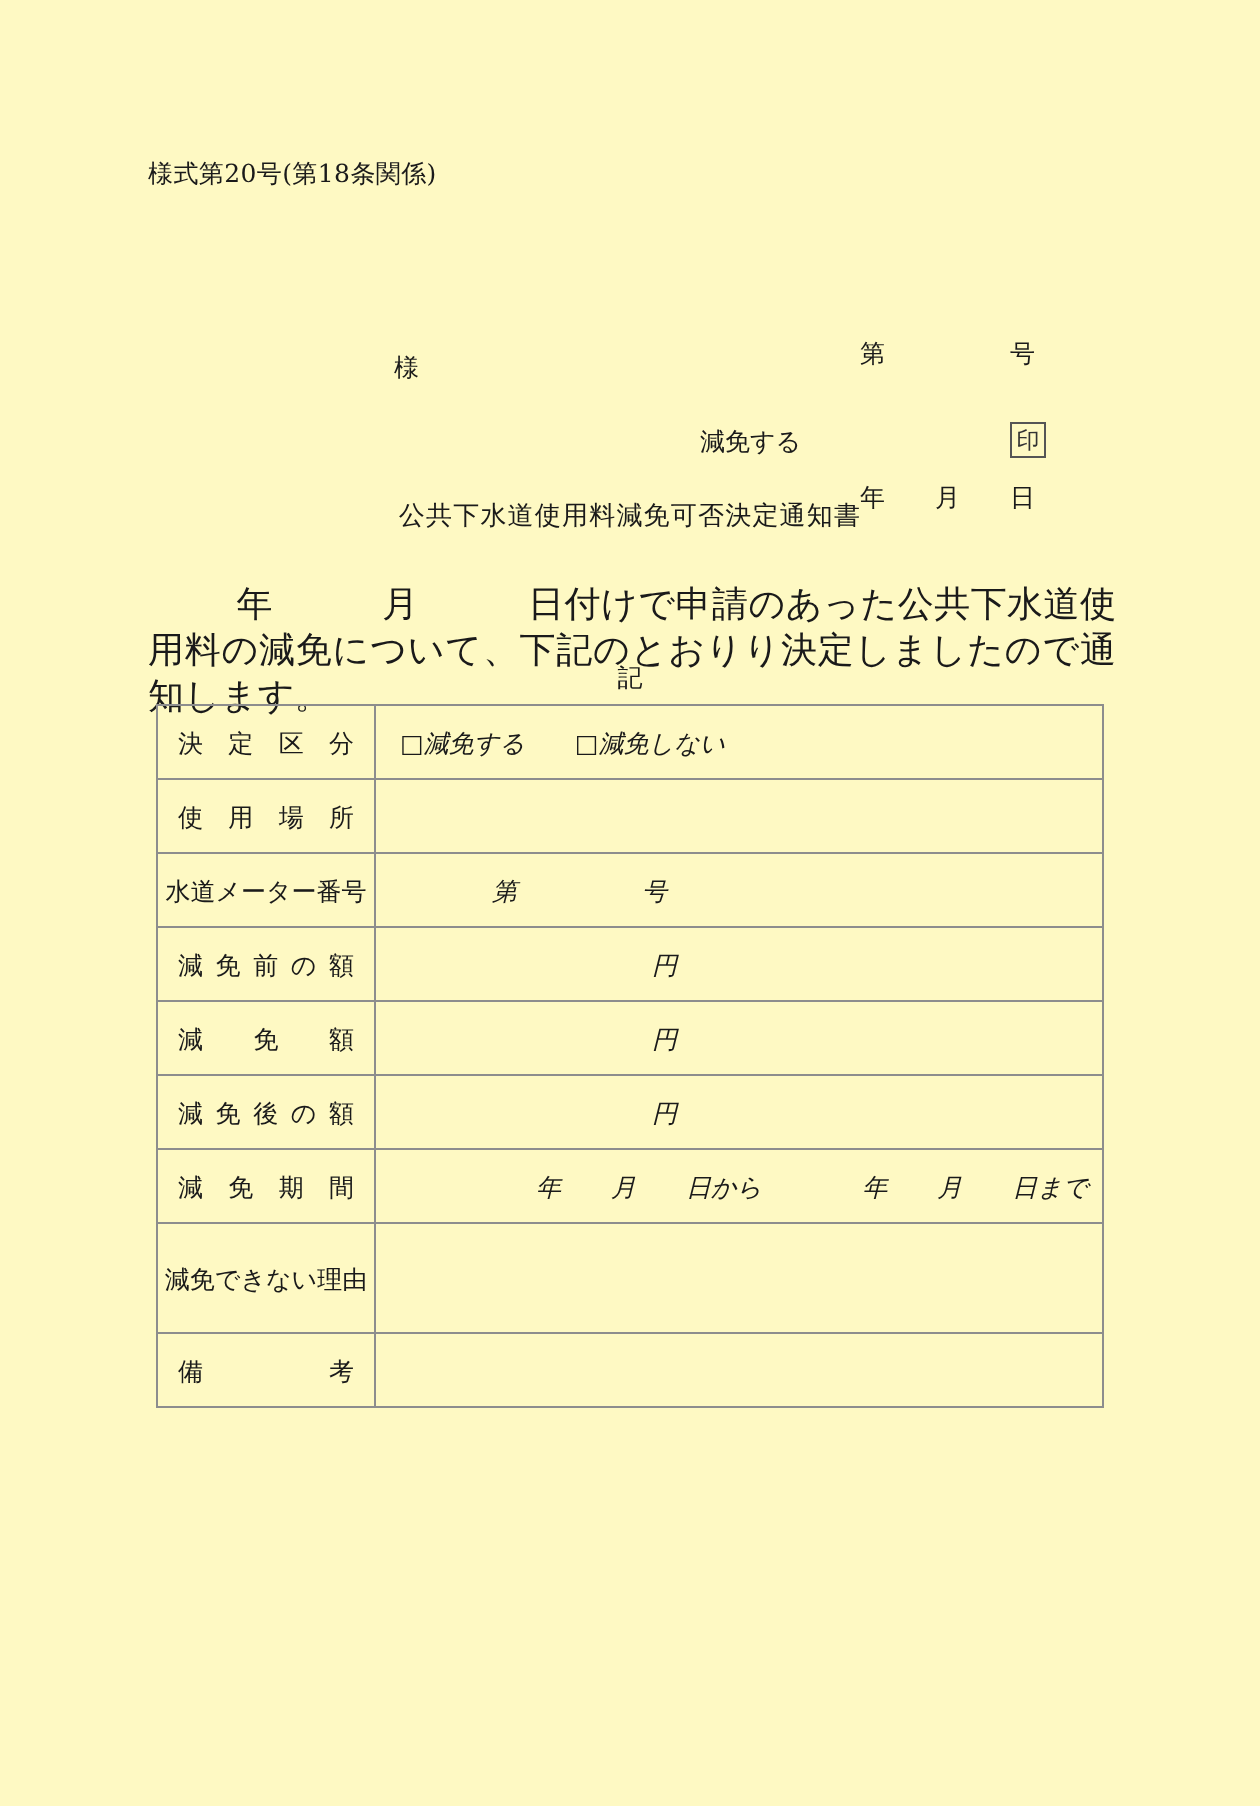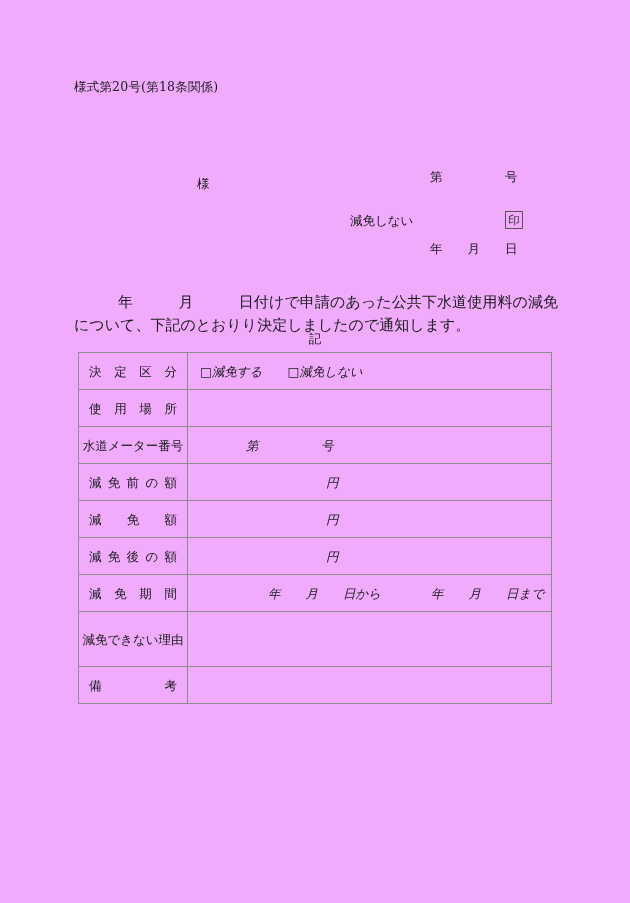--- a/index.html
+++ b/index.html
@@ -13,21 +13,21 @@
     height: 903px;
     position: relative;
     font-family: "DejaVu Serif", "Liberation Serif", serif;
     color: #1a1a1a;
     -webkit-font-smoothing: antialiased;
   }
 
   .page {
     position: absolute;
     inset: 0;
-    background: #f0abfc;
+    background: #fef9c3;
   }
 
   
   .form-no {
     position: absolute;
     left: 74px;
     top: 79px;
     font-size: 12.5px;
     letter-spacing: 0.2px;
     white-space: nowrap;
@@ -86,21 +86,21 @@
     letter-spacing: 0.6px;
     white-space: nowrap;
   }
 
   
   .body-text {
     position: absolute;
     left: 74px;
     top: 291px;
     width: 484px;
-    font-size: 15px;
+    font-size: 18px;
     line-height: 23px;
     text-align: justify;
     text-justify: inter-character;
   }
   .body-text .indent { display: inline-block; width: 44px; }
 
   
   .ki-mark {
     position: absolute;
     left: 0;
@@ -164,24 +164,25 @@
 
   <div class="form-no">様式第20号(第18条関係)</div>
 
   <div class="docmeta">
     <div>第　　　　　号</div>
     <div>年　　月　　日</div>
   </div>
 
   <div class="addressee">様</div>
 
-  <div class="issuer">減免しない</div>
+  <div class="issuer">減免する</div>
 
   <div class="seal-box">印</div>
 
+  <div class="doc-title">公共下水道使用料減免可否決定通知書</div>
 
   <div class="body-text">
     <span class="indent"></span><span>年　　　月　　　日付けで申請のあった公共下水道使用料の減免について、下記のとおり</span><span>り決定しましたので通知します。</span>
   </div>
 
   <div class="ki-mark">記</div>
 
   <table class="form-table">
     <colgroup>
       <col class="c-label">

